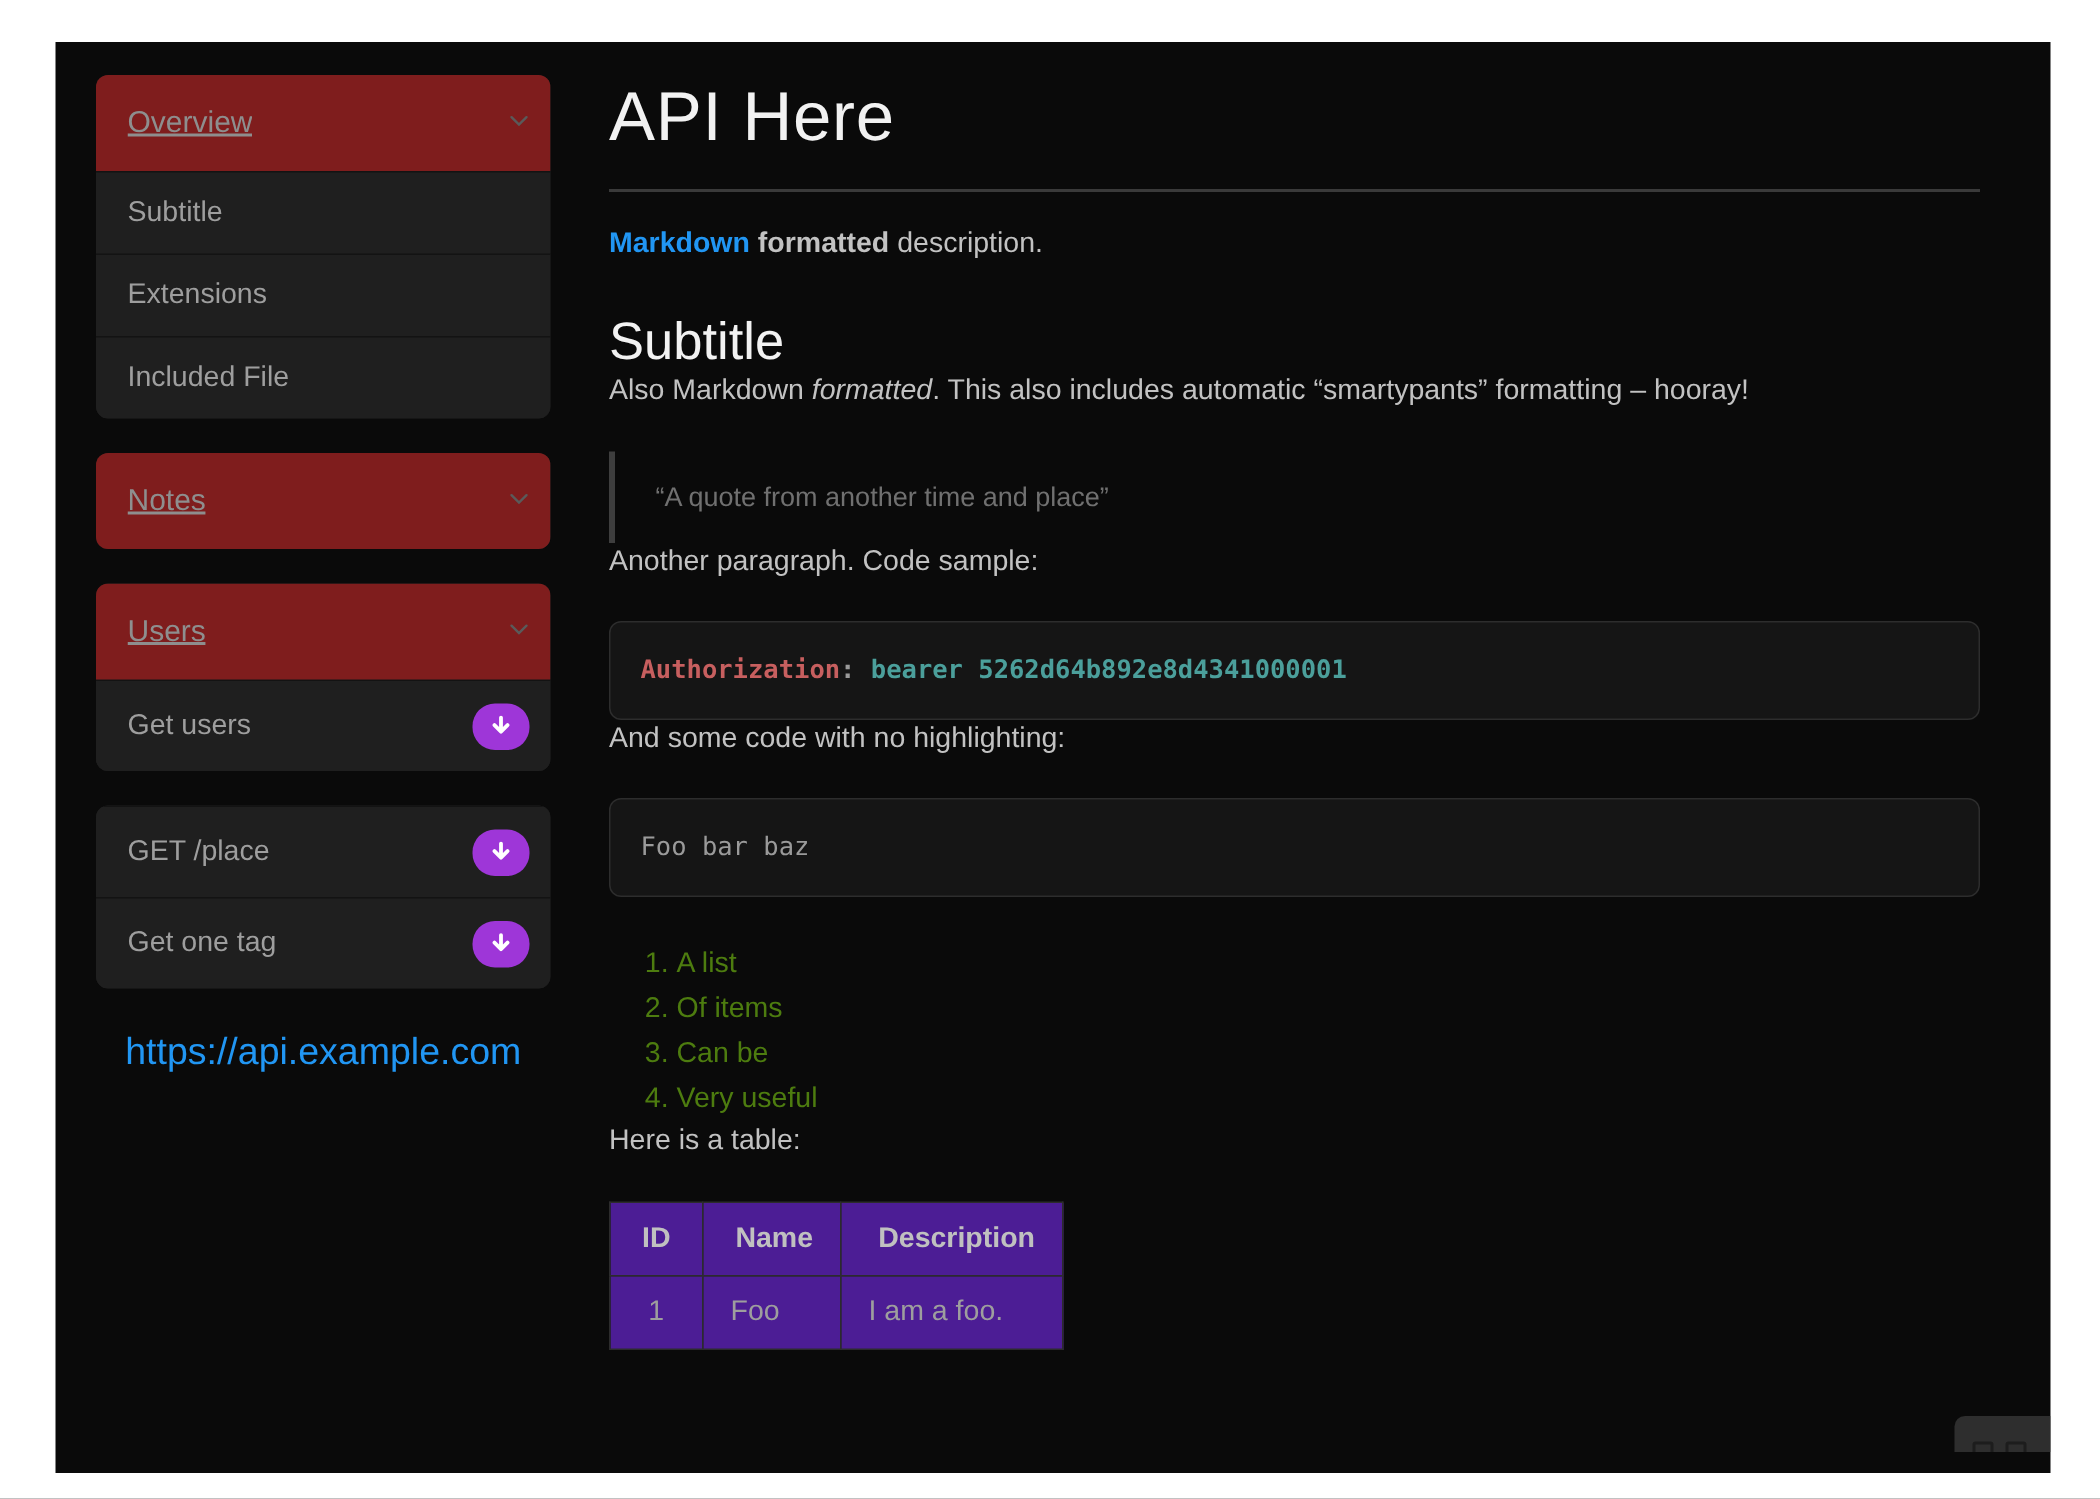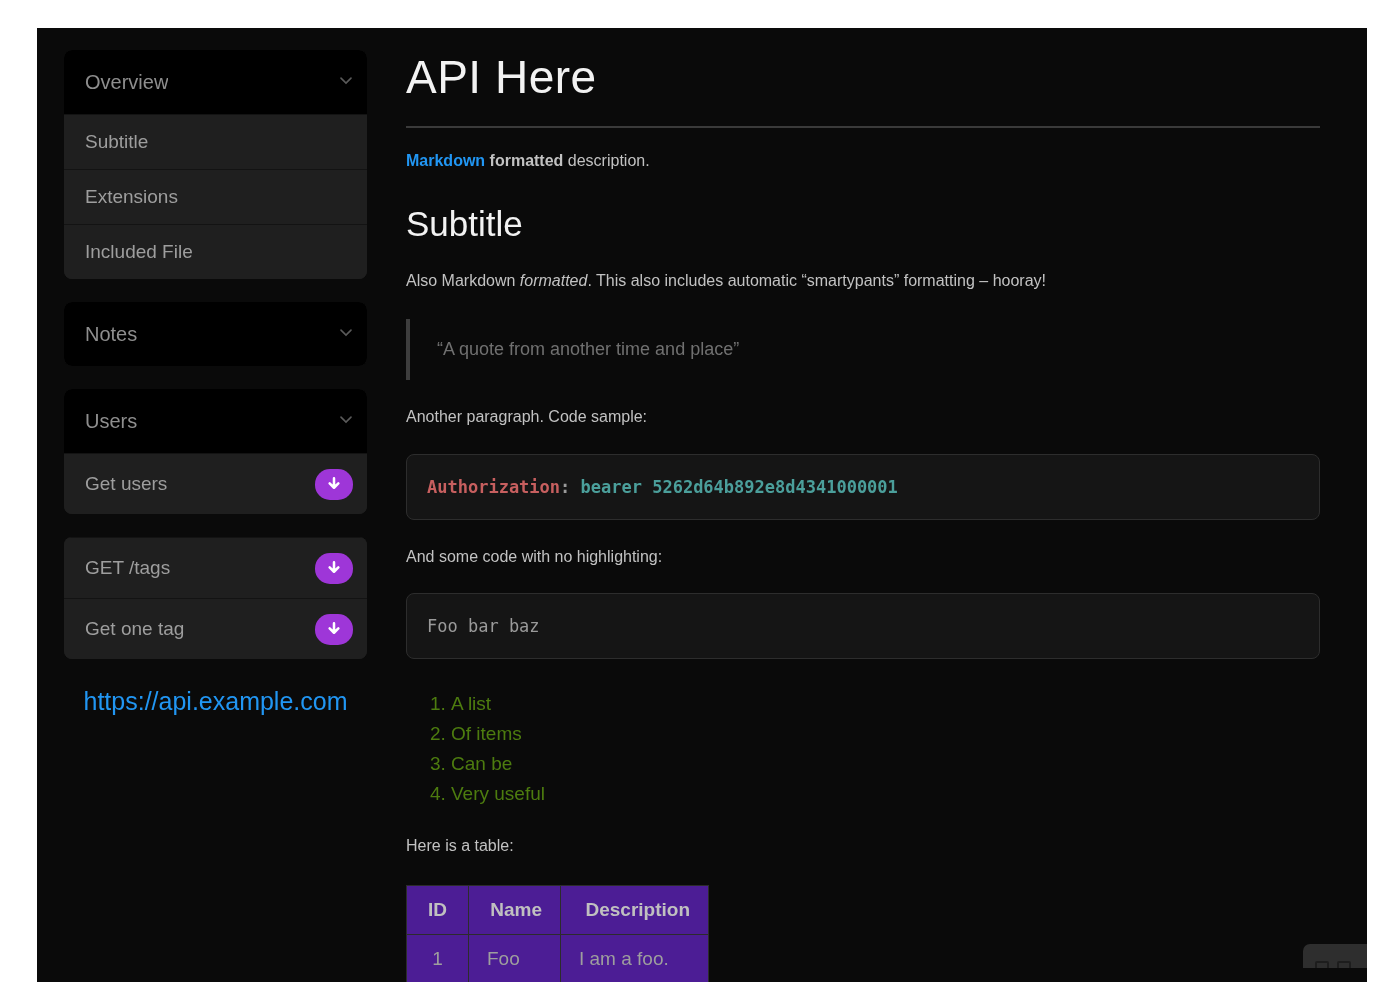--- a/index.html
+++ b/index.html
@@ -7,23 +7,23 @@
 
   .screen {
     position: absolute; left: 37px; top: 28px; width: 1330px; height: 954px;
     background: #0a0a0a; overflow: hidden; color: #c2c2c2;
   }
 
   
   .sidebar { position: absolute; left: 27px; top: 22px; width: 303px; }
   .panel { border-radius: 8px; overflow: hidden; background: #1f1f1f; margin-bottom: 23px; }
   .panel-header {
-    position: relative; background: #000000; height: 64px;
+    position: relative; background: #7f1d1d; height: 64px;
     display: flex; align-items: center; padding: 0 38px 0 21px;
-    color: #8e8e8e; font-size: 20px; cursor: pointer;
+    color: #8e8e8e; font-size: 20px; cursor: pointer; text-decoration: underline;
   }
   .panel-header .hdr-label { white-space: nowrap; overflow: hidden; text-overflow: ellipsis; }
   .chev {
     position: absolute; right: 14px; top: 50%; width: 14px; height: 14px;
     transform: translateY(-60%);
   }
   .chev svg { display: block; }
   .panel-item {
     height: 55px; display: flex; align-items: center; justify-content: space-between;
     padding: 0 14px 0 21px; color: #9e9e9e; font-size: 19px;
@@ -35,25 +35,25 @@
     display: flex; align-items: center; justify-content: center;
     border: none; cursor: pointer;
   }
   .badge svg { display: block; }
   .host-link { display: block; text-align: center; margin-top: 28px; font-size: 25px; text-decoration: none; }
 
   
   .main { position: absolute; left: 369px; top: 0; width: 914px; }
   .page-title { margin-top: 22px; font-size: 46px; font-weight: 300; color: #f2f2f2; letter-spacing: 0.5px; }
   .rule { border: none; border-top: 2px solid #3a3a3a; margin: 22px 0 0 0; }
-  p { font-size: 16px; line-height: 1.35; color: #c2c2c2; }
+  p { font-size: 19px; line-height: 1.35; color: #c2c2c2; }
   .desc { margin-top: 22px; }
   a.inline-link { text-decoration: none; font-weight: 700; }
   .section-title { margin-top: 32px; font-size: 35px; font-weight: 300; color: #f2f2f2; }
-  .body-par { margin-top: 26px; }
+  .body-par { }
   blockquote {
     margin: 28px 0 0 0; border-left: 4px solid #3e3e3e;
     padding: 20px 0 20px 27px; color: #707070; font-size: 18px;
   }
   .codeblock {
     margin-top: 26px; background: #151515; border: 1px solid #2d2d2d; border-radius: 8px;
     padding: 22px 20px; font-family: "DejaVu Sans Mono", monospace; font-size: 17px;
     color: #9a9a9a; white-space: pre;
   }
   .tok-key { color: #c75f5f; font-weight: 700; }
@@ -138,21 +138,21 @@
             <svg width="18" height="18" viewBox="0 0 24 24">
                 <path d="M12 4.5v12M6.2 11.2l5.8 5.8 5.8-5.8" stroke="#ffffff" stroke-width="3.4" fill="none" stroke-linecap="round" stroke-linejoin="round"></path>
               </svg>
           </span>
         </button>
       </div>
     </div>
 
     <div class="panel">
       <div class="panel-item with-badge">
-        <span>GET /tags</span>
+        <span>GET /place</span>
         <button class="badge" style="background:#9e36d8">
           <span>
             <svg width="18" height="18" viewBox="0 0 24 24">
                 <path d="M12 4.5v12M6.2 11.2l5.8 5.8 5.8-5.8" stroke="#ffffff" stroke-width="3.4" fill="none" stroke-linecap="round" stroke-linejoin="round"></path>
               </svg>
           </span>
         </button>
       </div>
       <div class="panel-item with-badge">
         <span>Get one tag</span>

